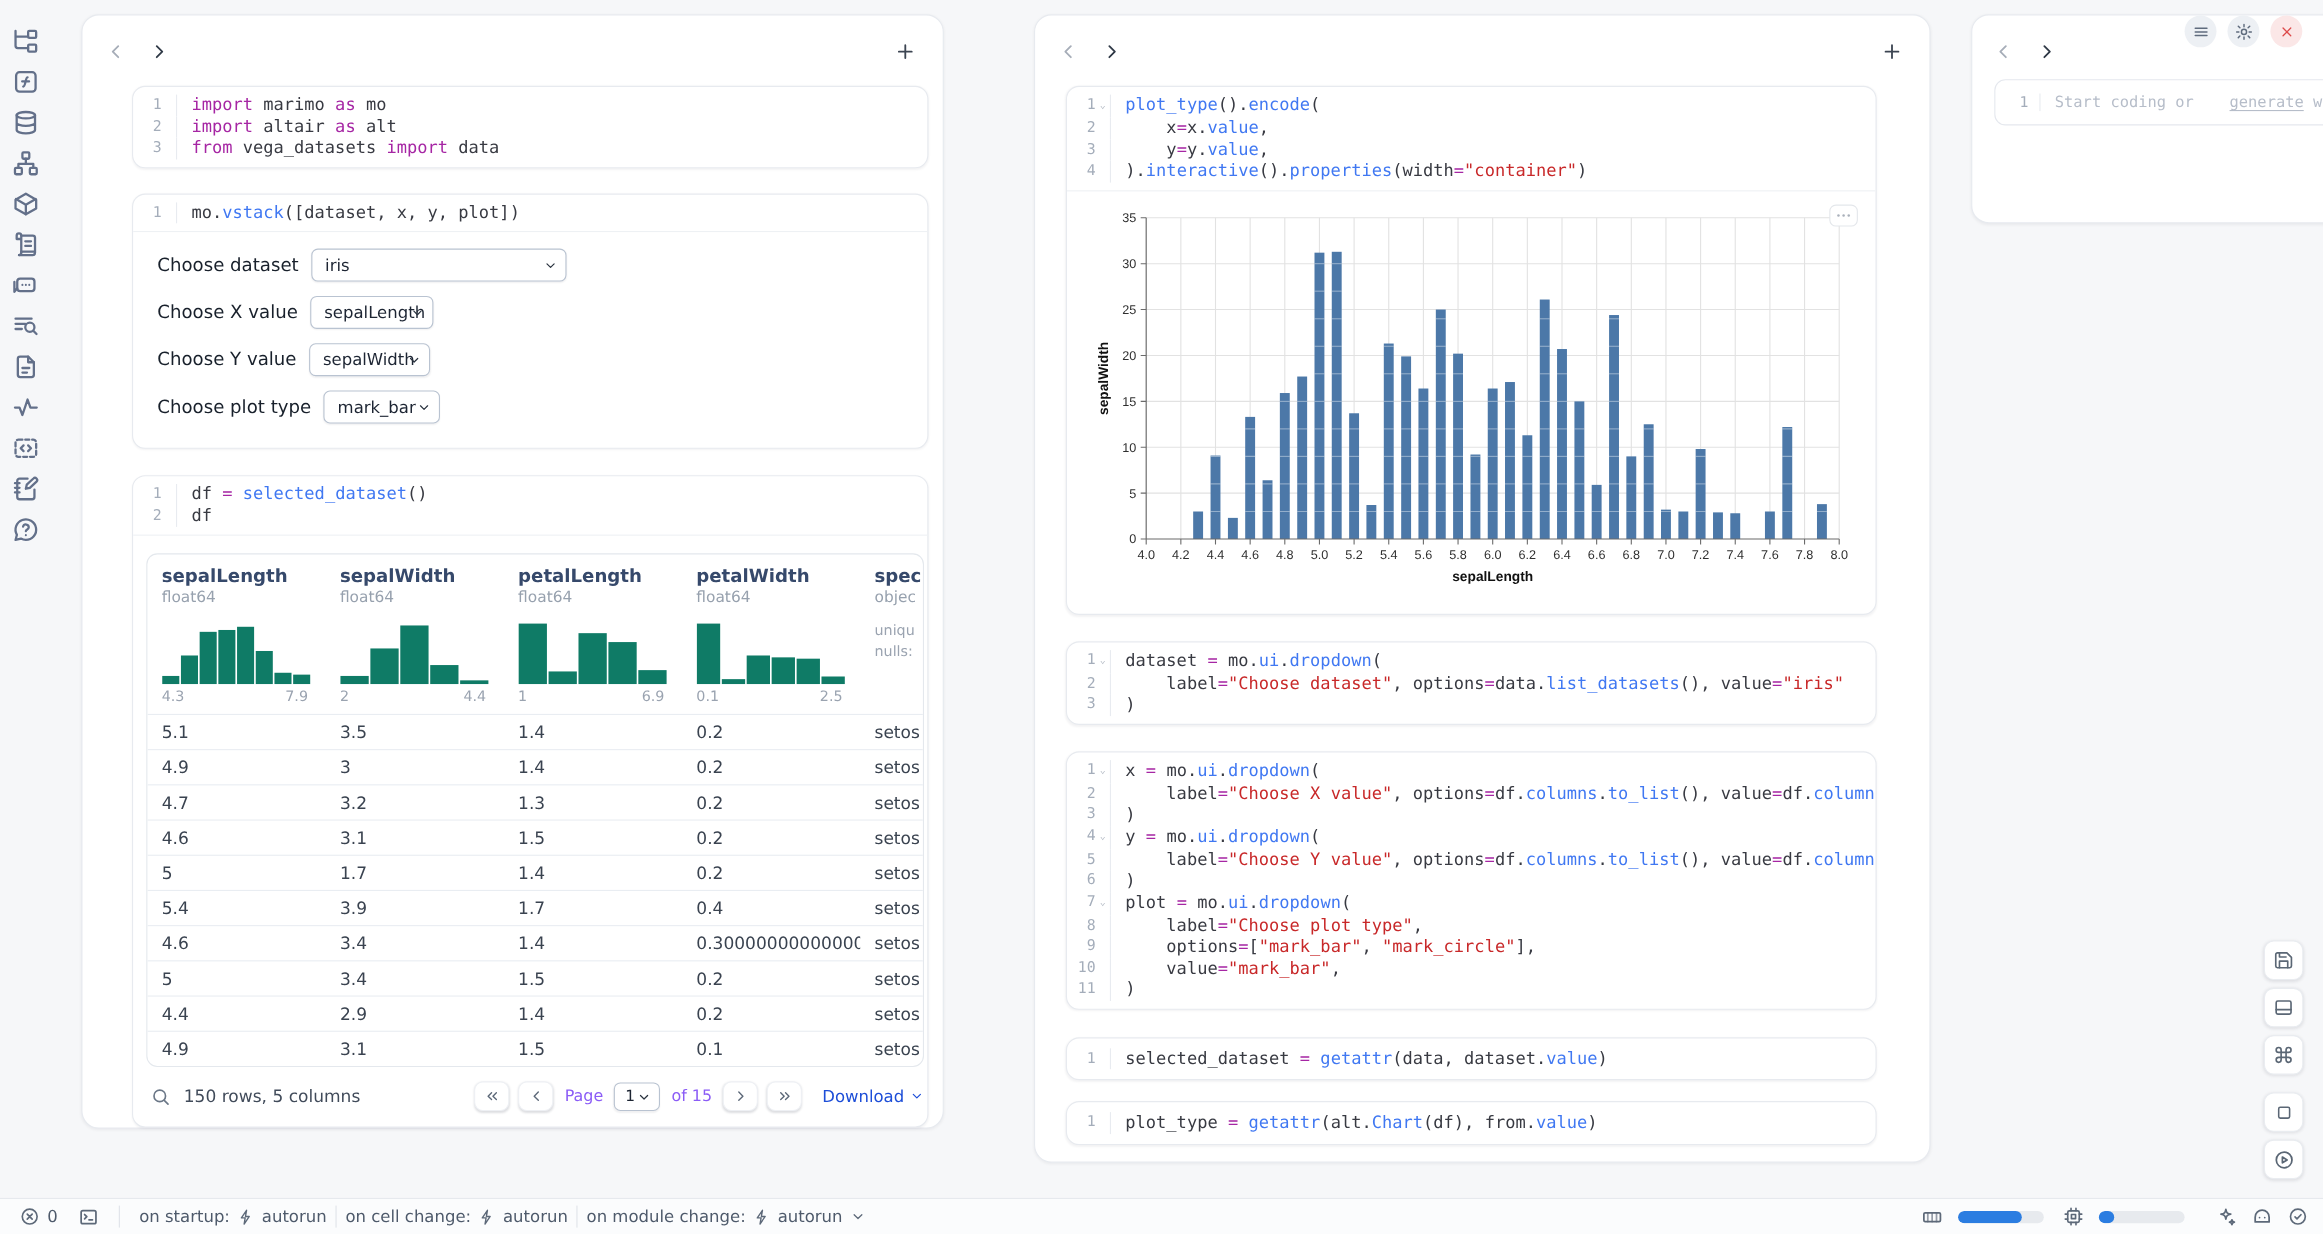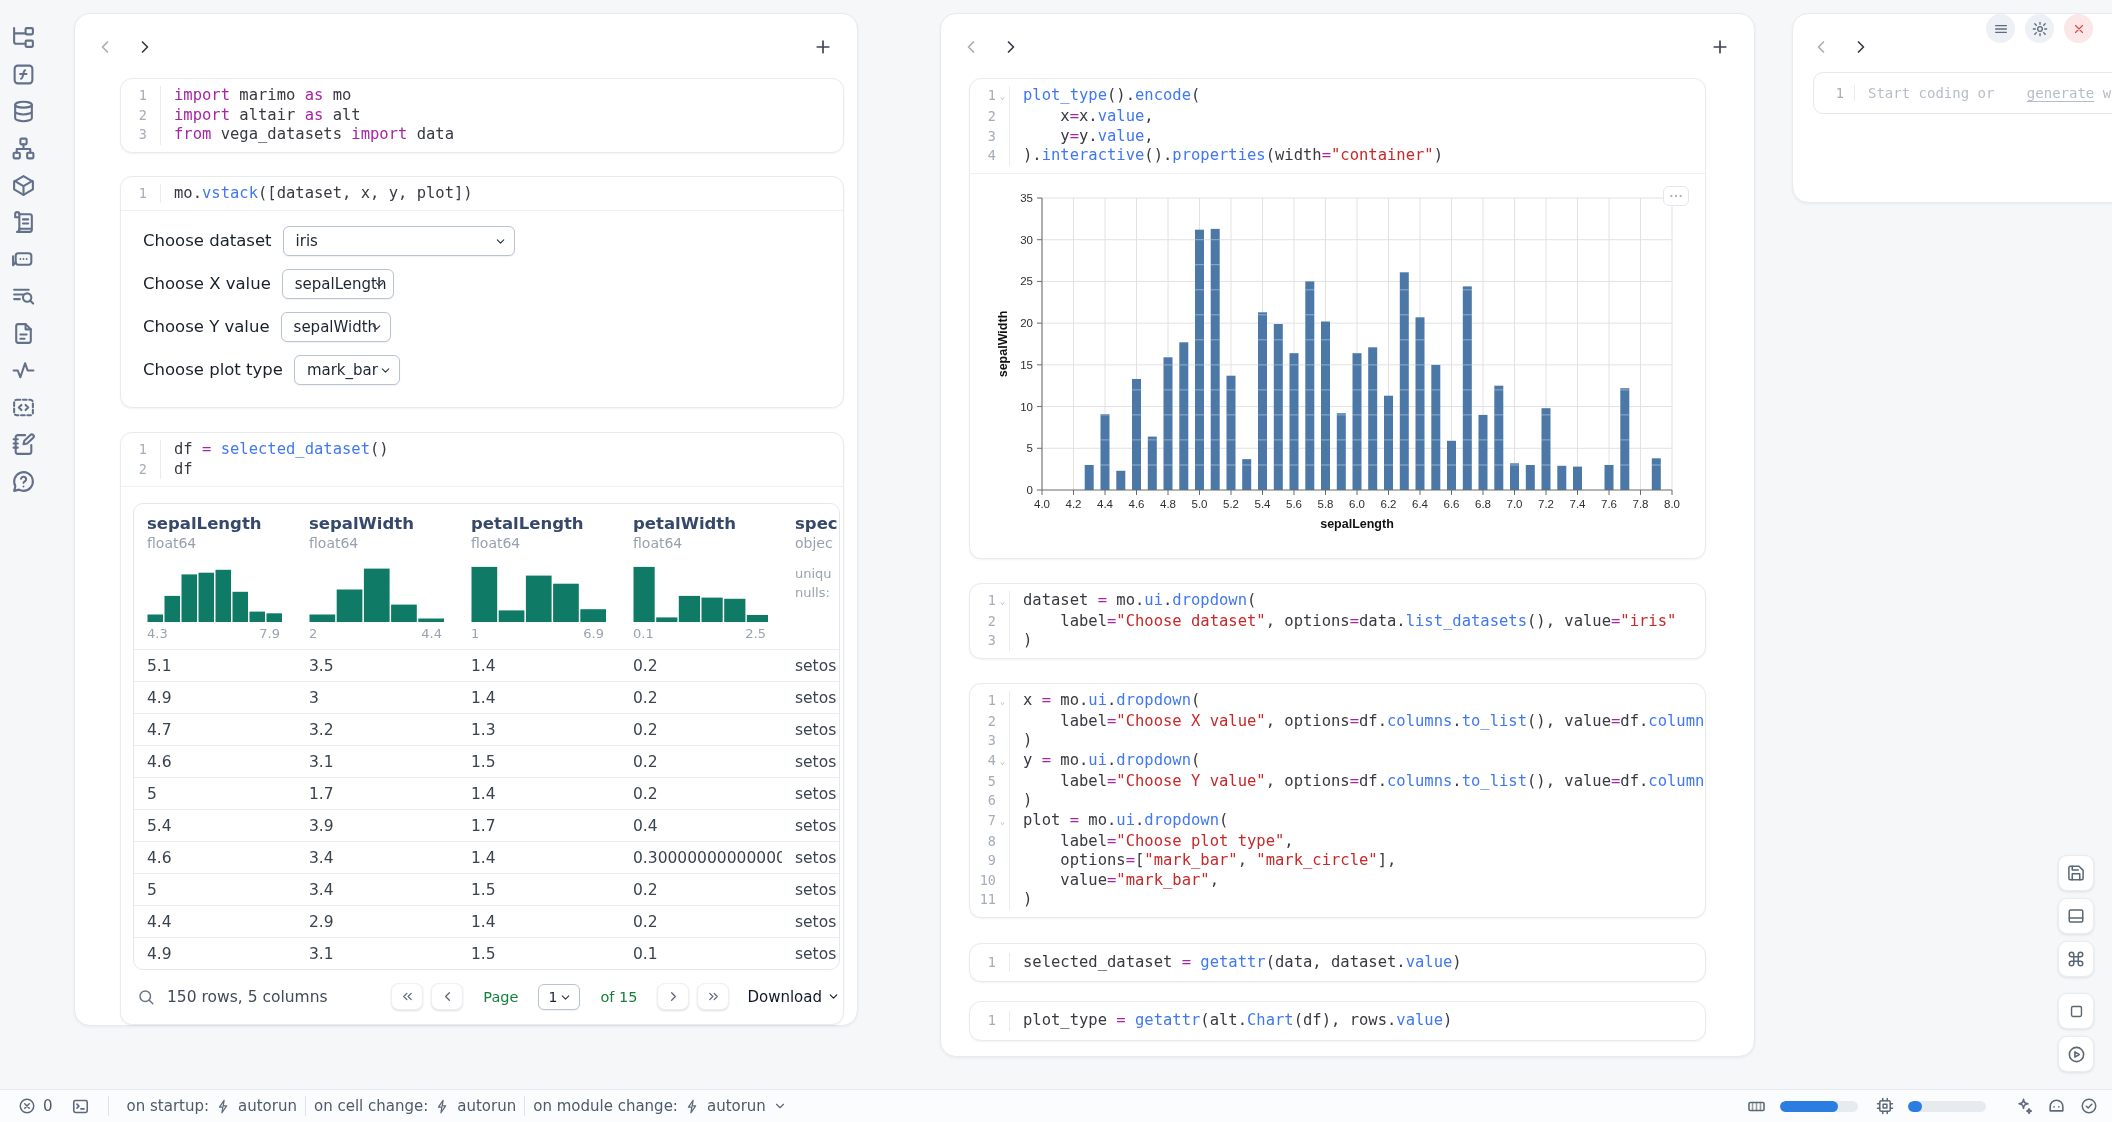--- a/index.html
+++ b/index.html
@@ -51,24 +51,24 @@
   .col-hist { margin-top:11px; height:60px; }
   .col-range { display:flex; justify-content:space-between; font-size:13px; color:#9aa3b0; margin-top:4px; padding-right:16px; }
   .col-stats { margin-top:13px; font-size:13px; color:#9aa3b0; line-height:19px; white-space:nowrap; }
   .tbl-row { display:flex; border-top:1px solid #e9edf2; height:32px; align-items:center; }
   .tbl-cell { width:162px; flex:none; padding-left:13px; font-size:15.5px; color:#3a4350; white-space:nowrap; overflow:hidden; }
   .tbl-footer { display:flex; align-items:center; margin-top:13px; padding-left:4px; width:707px; }
   .ft-search { color:#6b7787; margin-right:12px; cursor:pointer; }
   .ft-summary { font-size:15.5px; color:#414b5a;text-align:right; }
   .ft-right { margin-left:auto; display:flex; align-items:center; gap:8px; }
   .pg-btn { width:32px; height:27px; border-radius:8px; background:#fff; box-shadow:0 1px 2px rgba(15,23,42,.14); border:1px solid #eef0f4; display:flex; align-items:center; justify-content:center; color:#5c6878; cursor:pointer; }
-  .pg-text { font-size:14.5px; color:#15803d; margin:0 12px; }
+  .pg-text { font-size:14.5px; color:#8b5cf6; margin:0 2px; }
   .pg-select { height:26px; padding:0 22px 0 9px; font-size:14px; }
   .pg-select .sel-chev { top:6px; }
-  .dl { display:flex; align-items:center; gap:5px; color:#0f172a; font-size:15px; margin-left:10px; cursor:pointer; }
+  .dl { display:flex; align-items:center; gap:5px; color:#1d4ed8; font-size:15px; margin-left:10px; cursor:pointer; }
   
   .chart-out { position:relative; padding:10px 0 6px 24px; }
   .chart-menu { position:absolute; right:16px; top:12px; width:26px; height:20px; border:1px solid #e4e7eb; border-radius:6px; background:#fff; color:#aab1bb; display:flex; align-items:center; justify-content:center; cursor:pointer; }
   
   .rp-cell { margin:6px 0 0 20px; width:330px; border:1px solid #e5e8ee; border-radius:10px; height:42px; display:flex; align-items:center; overflow:hidden; background:#fff; cursor:text; }
   .rp-ln { width:30px; text-align:right; color:#a4adba; font-family:"DejaVu Sans Mono","Liberation Mono",monospace; font-size:13.5px; flex:none; }
   .rp-body { border-left:1px solid #e8ebf0; margin-left:10px; padding-left:13px; font-family:"DejaVu Sans Mono","Liberation Mono",monospace; font-size:14px; color:#b6bdc9; white-space:nowrap; }
   .rp-body u { text-underline-offset:3px; cursor:pointer;margin-left:24px; }
   
   #top-circles { position:absolute; left:1986px; top:14px; display:flex; gap:10px; }
@@ -911,21 +911,21 @@
             <span class="fold"></span>
             <span class="ct"><span class="c-d">selected_dataset </span><span class="c-kw">=</span><span class="c-d"> </span><span class="c-fn">getattr</span><span class="c-d">(data, dataset.</span><span class="c-fn">value</span><span class="c-d">)</span></span>
           </div>
         </div>
     </div>
     <div class="cell">
       <div class="code" style="padding:9px 0">
           <div class="cl">
             <span class="ln">1</span>
             <span class="fold"></span>
-            <span class="ct"><span class="c-d">plot_type </span><span class="c-kw">=</span><span class="c-d"> </span><span class="c-fn">getattr</span><span class="c-d">(alt.</span><span class="c-fn">Chart</span><span class="c-d">(df), rows.</span><span class="c-fn">value</span><span class="c-d">)</span></span>
+            <span class="ct"><span class="c-d">plot_type </span><span class="c-kw">=</span><span class="c-d"> </span><span class="c-fn">getattr</span><span class="c-d">(alt.</span><span class="c-fn">Chart</span><span class="c-d">(df), from.</span><span class="c-fn">value</span><span class="c-d">)</span></span>
           </div>
         </div>
     </div>
   </div>
 </div>
 
 <div id="right-card" class="card">
   <div class="panel-nav" style="padding-left:14px">
     <div class="nav-btn nav-prev">
         <span>

